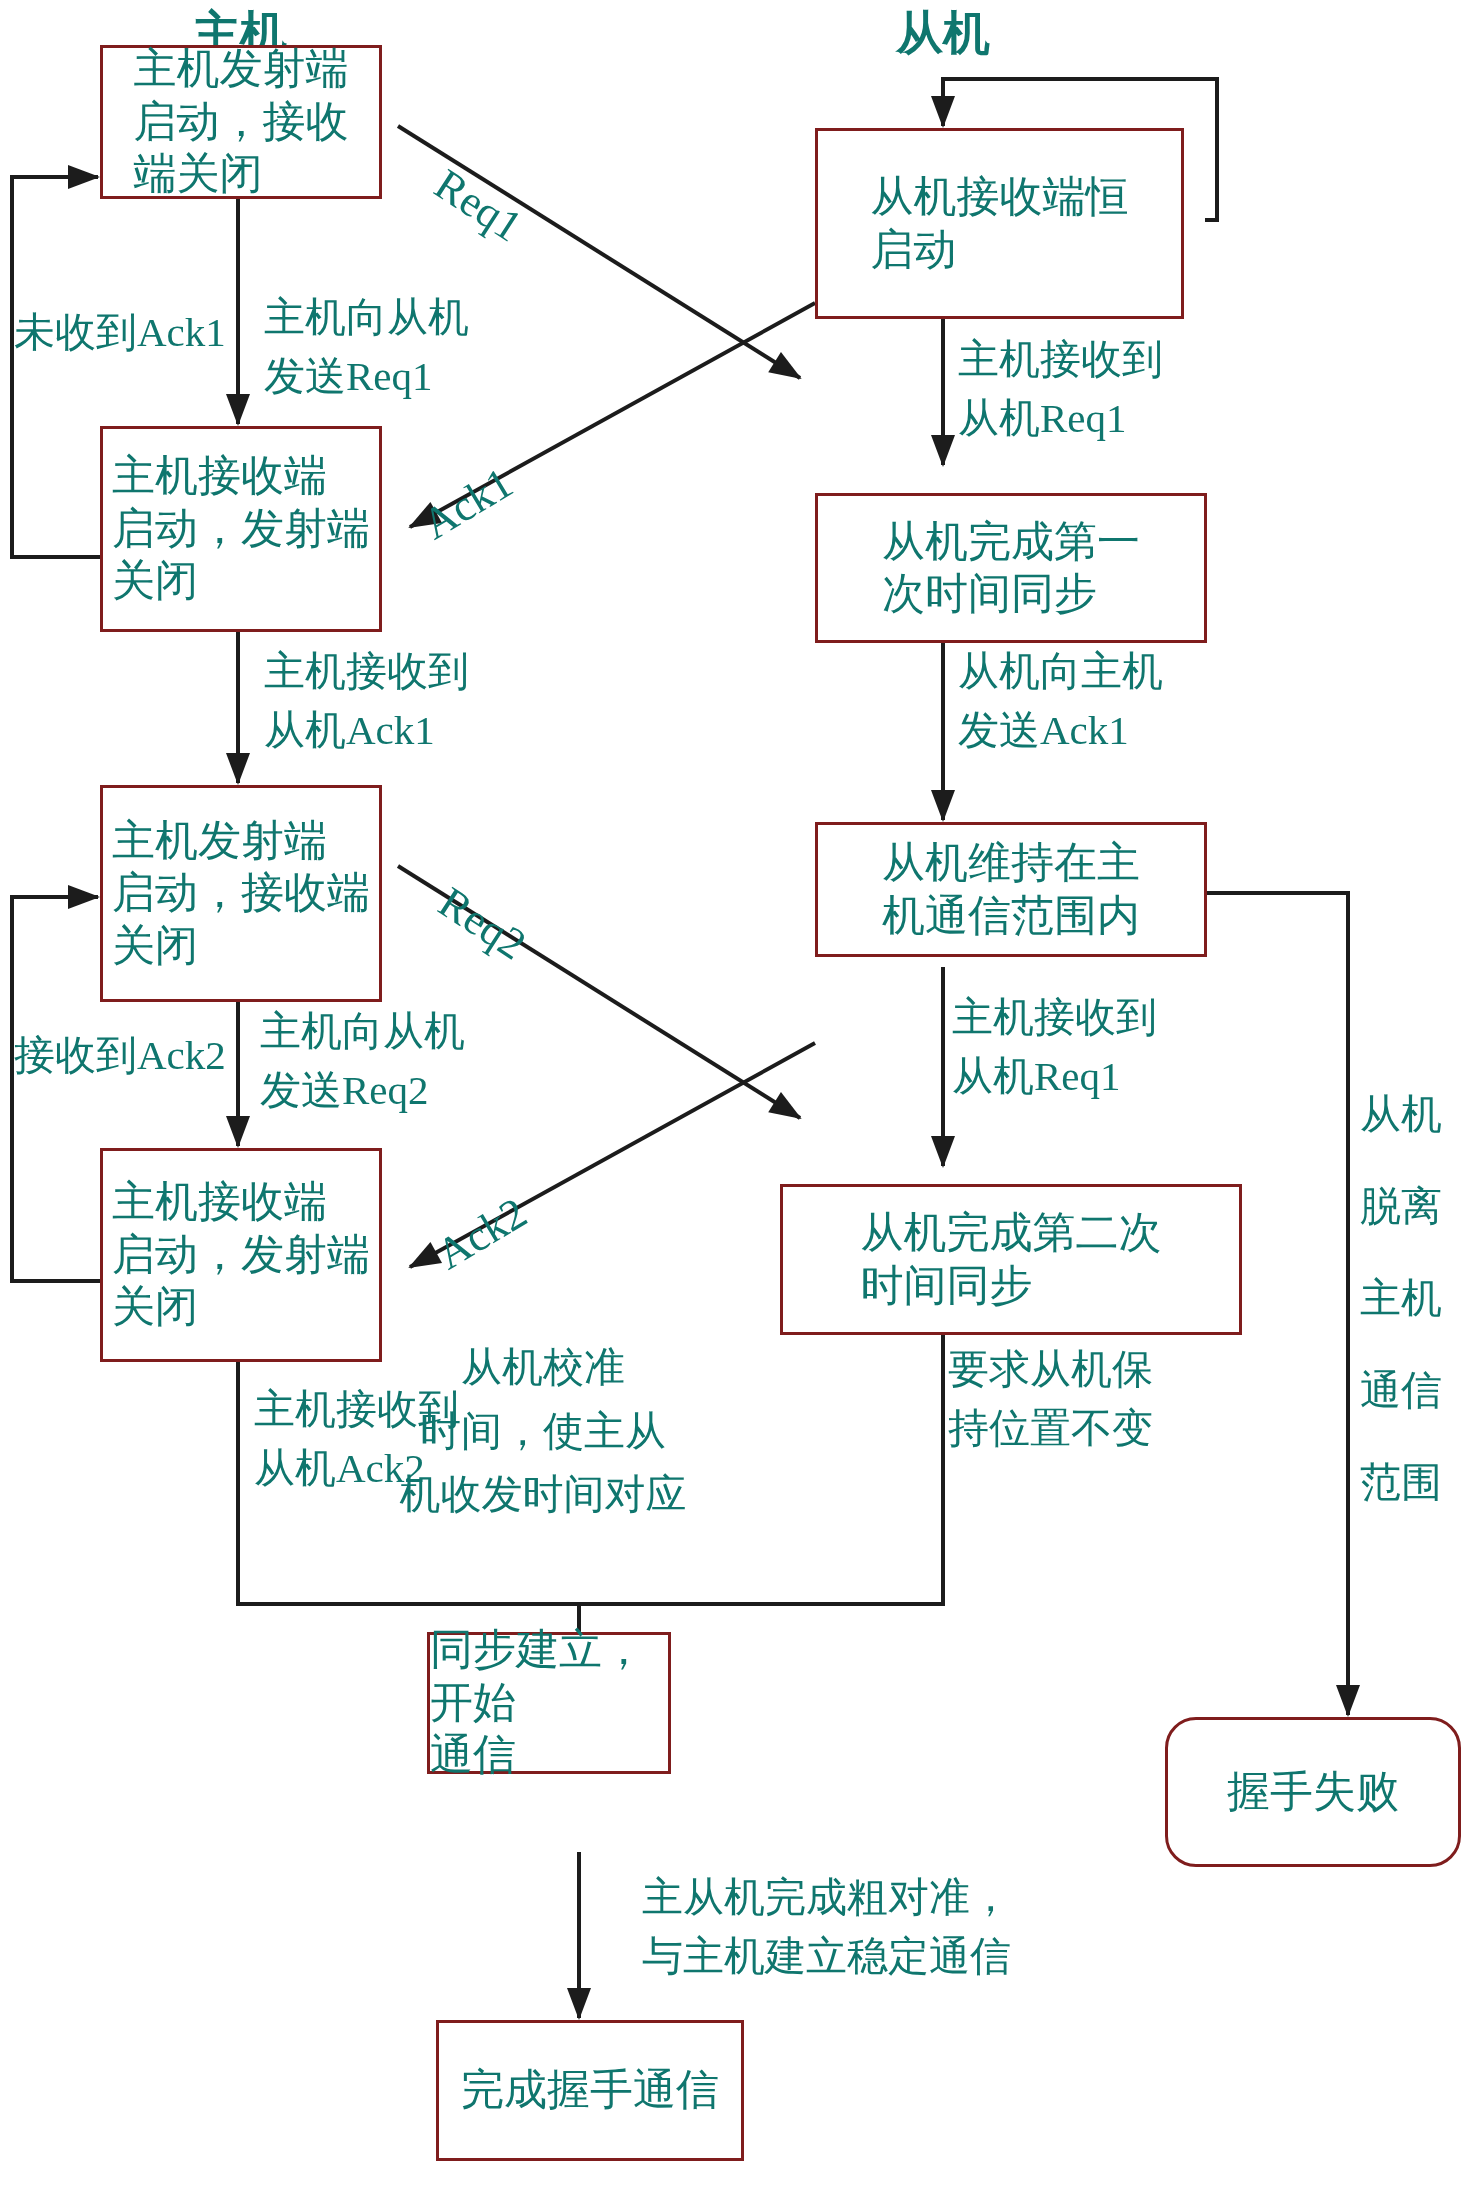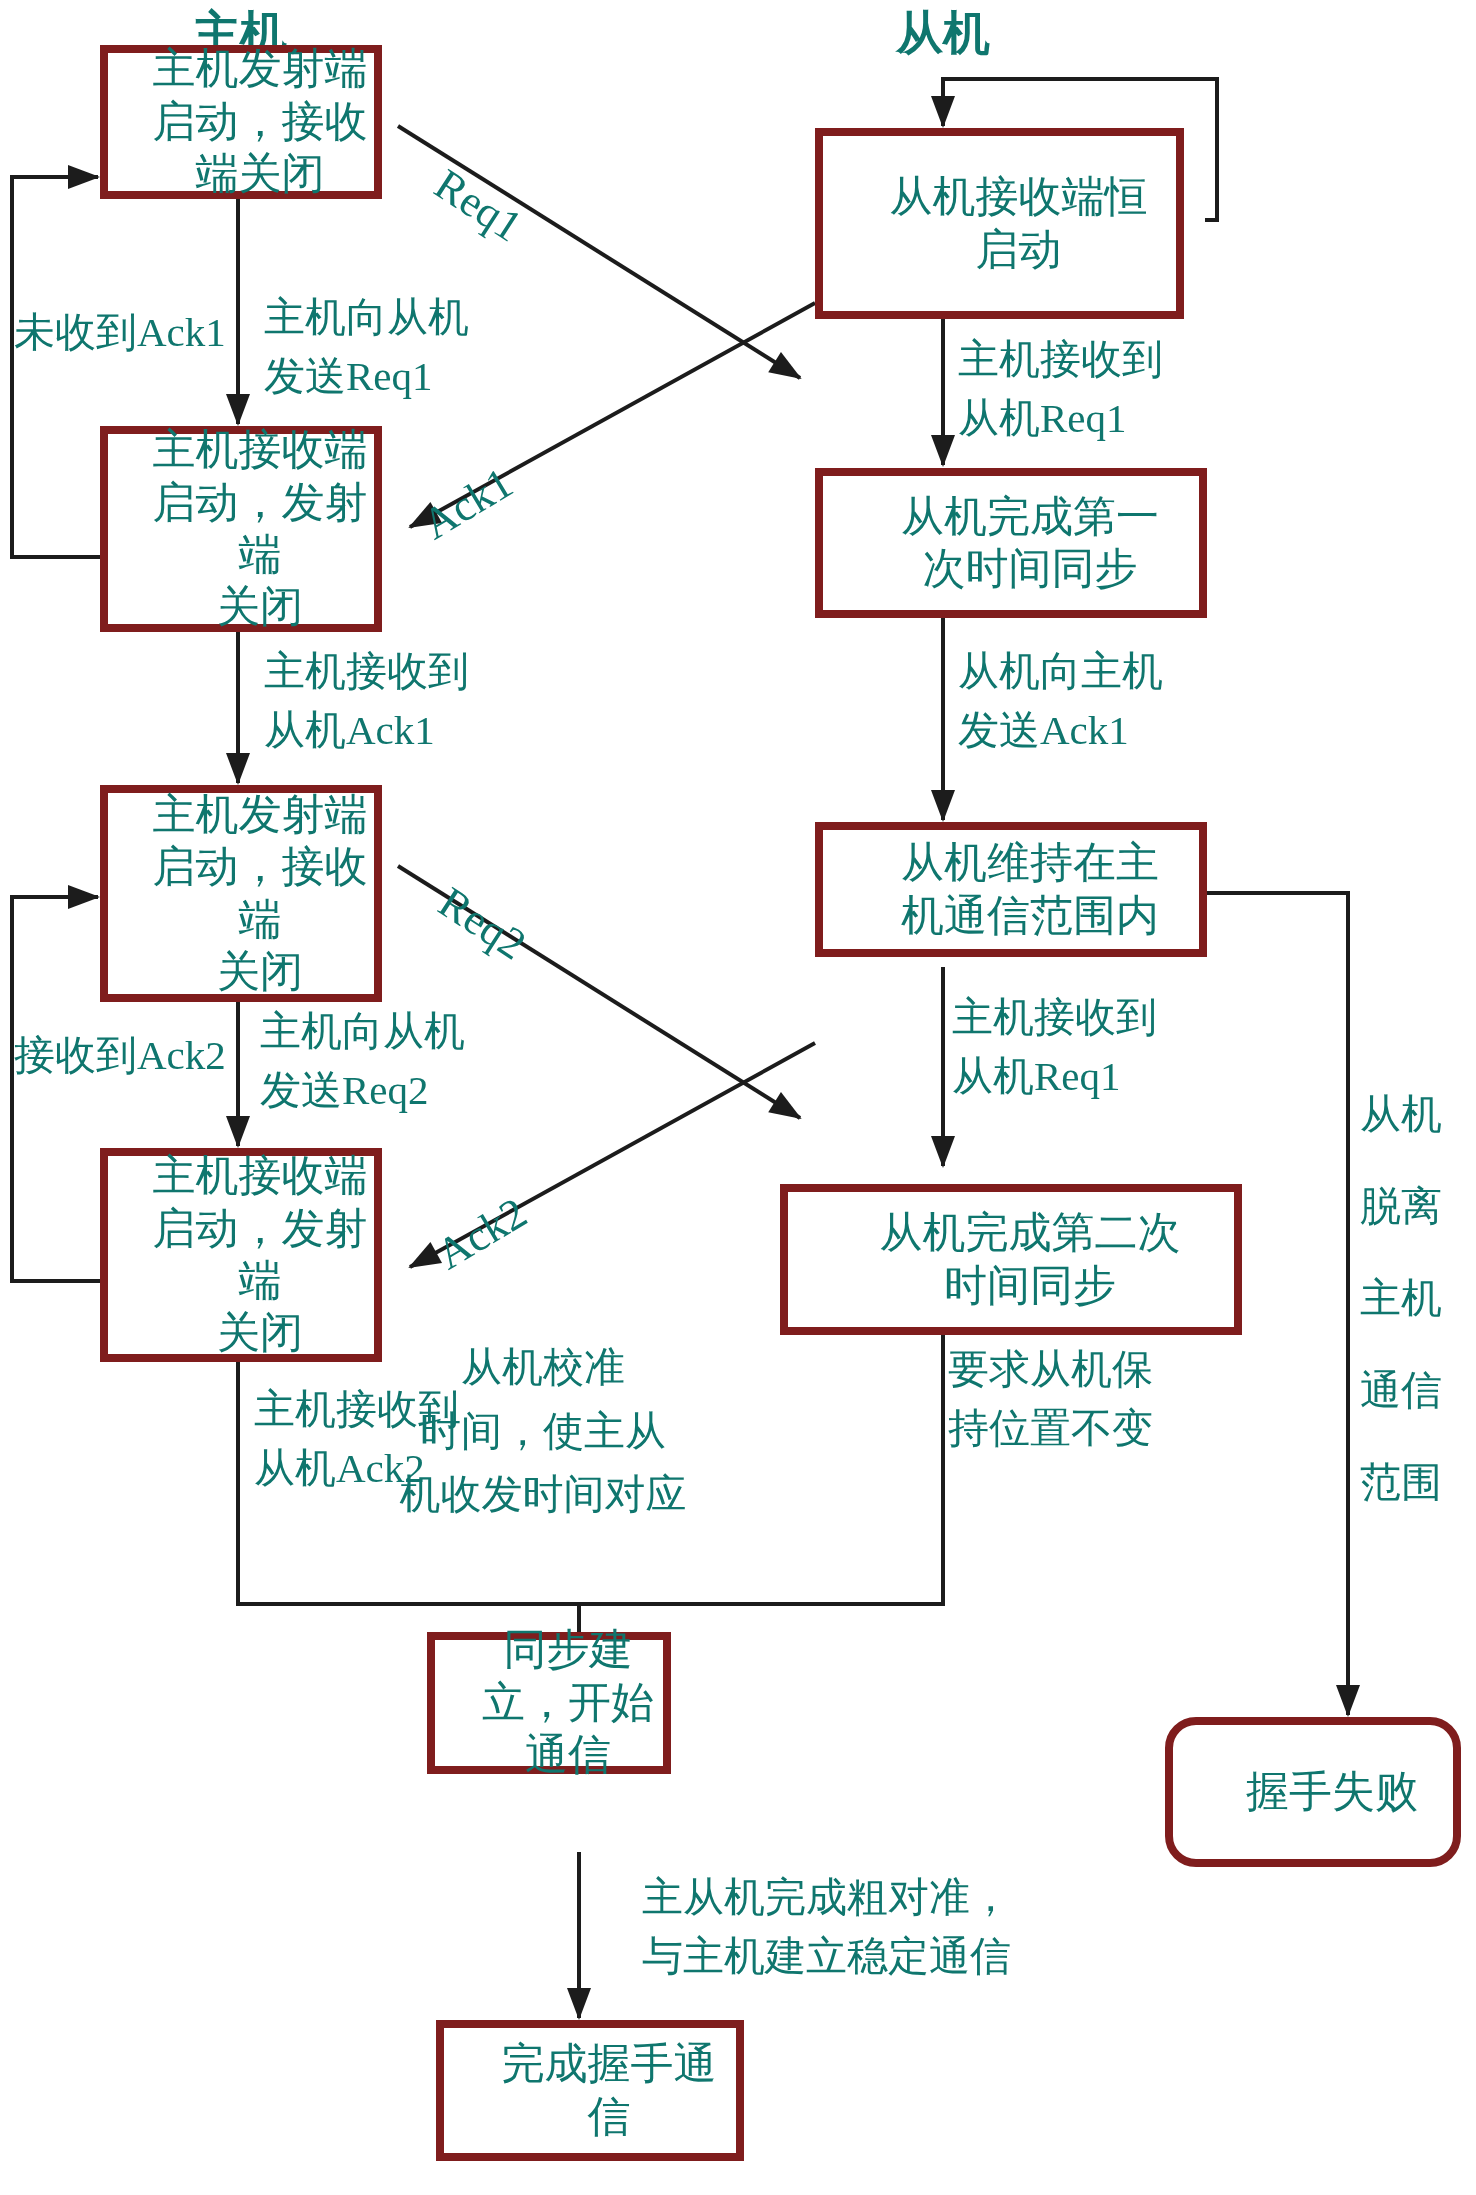--- a/index.html
+++ b/index.html
@@ -1,23 +1,23 @@
 <!DOCTYPE html>
 <html><head>
 <meta charset="utf-8">
 <style>
   html,body{margin:0;padding:0;background:#ffffff;}
   #canvas{position:relative;width:1476px;height:2195px;background:#ffffff;overflow:hidden;
           font-family:"Liberation Serif","DejaVu Serif",serif;color:#0f766e;}
   #edges{position:absolute;left:0;top:0;}
   #edges line,#edges polyline{stroke:#1c1c1c;stroke-width:4;fill:none;}
   #edges .ahead{fill:#1c1c1c;}
-  .box{position:absolute;box-sizing:border-box;border:8px solid #7f1d1d;background:#ffffff;
-       display:flex;align-items:center;justify-content:center;text-align:center;
-       font-size:43px;line-height:1.22;white-space:pre-line;padding-left:38px;}
+  .box{position:absolute;box-sizing:border-box;border:3px solid #7f1d1d;background:#ffffff;
+       display:flex;align-items:center;justify-content:center;text-align:left;
+       font-size:43px;line-height:1.22;white-space:pre-line;}
   .title{position:absolute;font-size:47px;font-weight:bold;text-align:center;white-space:pre-line;}
   .lbl{position:absolute;font-size:41px;line-height:1.45;white-space:pre-line;text-align:left;}
   .lbl.center{text-align:center;}
   .elab{position:absolute;font-size:44px;white-space:nowrap;}
 </style>
 </head>
 <body>
 
 <div id="canvas">
 
@@ -61,21 +61,21 @@
 关闭</div>
   <div class="box" style="left:100px;top:785px;width:282px;height:217px;">主机发射端
 启动，接收端
 关闭</div>
   <div class="box" style="left:100px;top:1148px;width:282px;height:214px;">主机接收端
 启动，发射端
 关闭</div>
 
   <div class="box" style="left:815px;top:128px;width:369px;height:191px;">从机接收端恒
 启动</div>
-  <div class="box" style="left:815px;top:468px;width:392px;height:150px;">从机完成第一
+  <div class="box" style="left:815px;top:493px;width:392px;height:150px;">从机完成第一
 次时间同步</div>
   <div class="box" style="left:815px;top:822px;width:392px;height:135px;">从机维持在主
 机通信范围内</div>
   <div class="box" style="left:780px;top:1168px;width:462px;height:151px;margin-top:16px;">从机完成第二次
 时间同步</div>
 
   <div class="box" style="left:427px;top:1632px;width:244px;height:142px;">同步建立，开始
 通信</div>
   <div class="box" style="left:436px;top:2020px;width:308px;height:141px;">完成握手通信</div>
   <div class="box" style="left:1165px;top:1717px;width:296px;height:150px;border-radius:31px;">握手失败</div>

